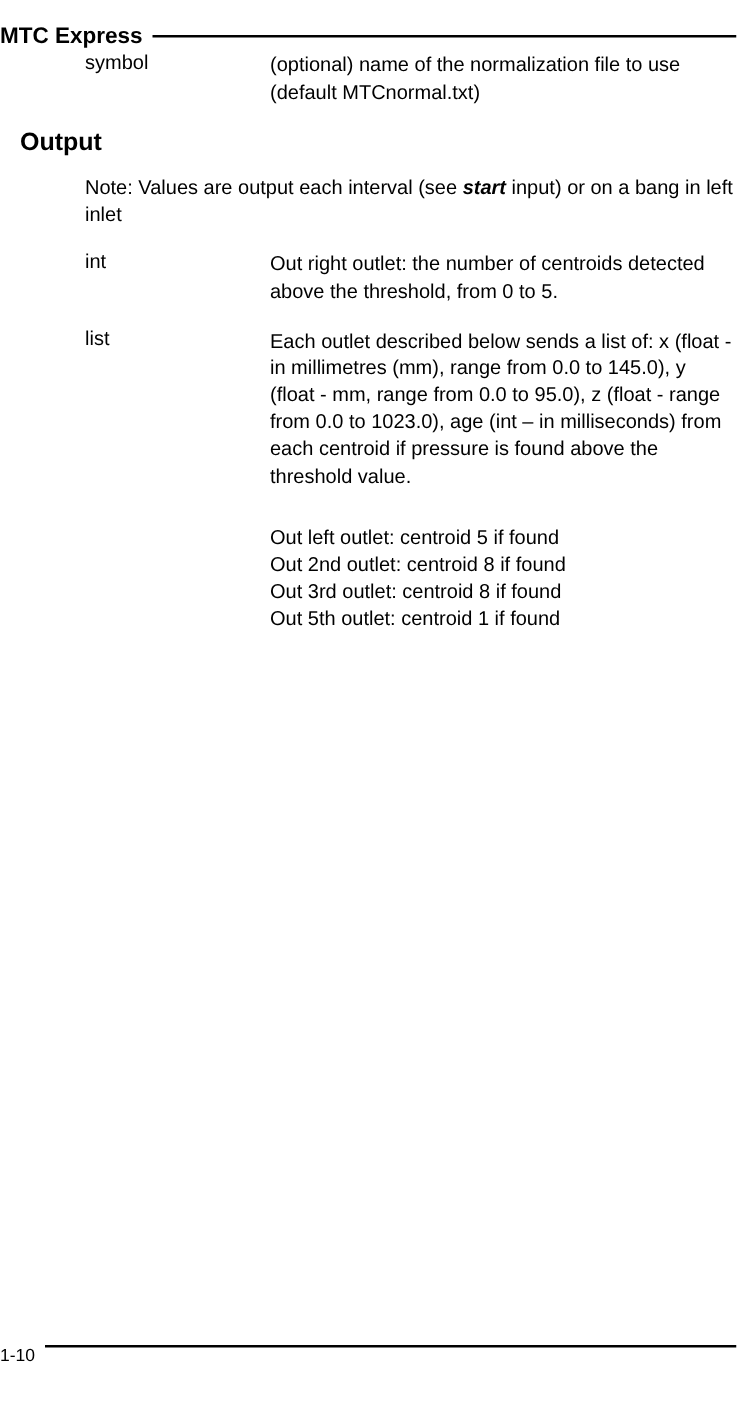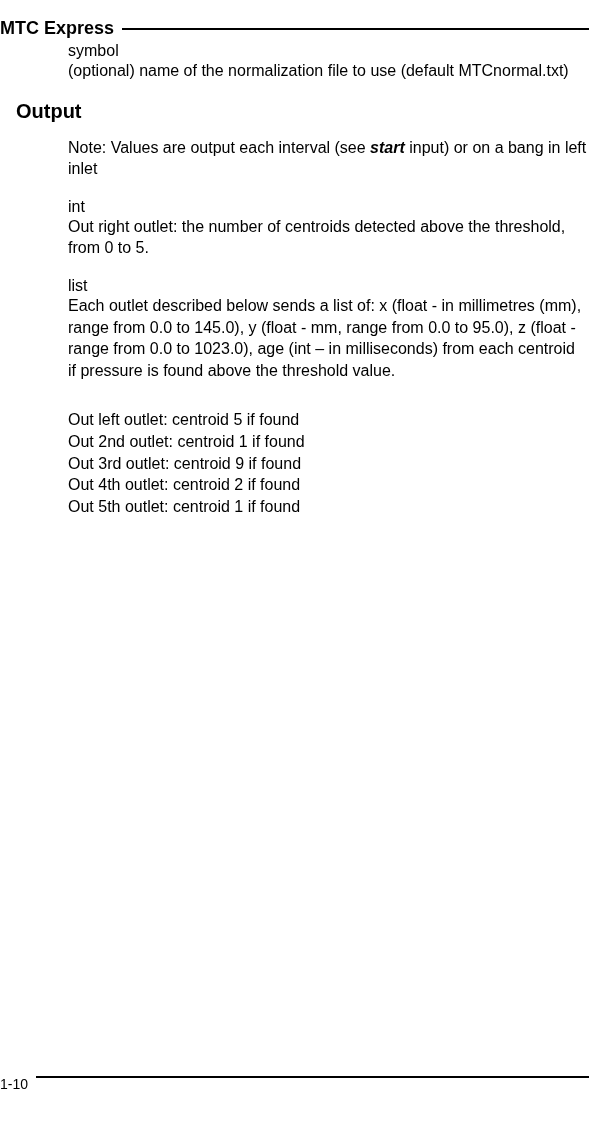--- a/index.html
+++ b/index.html
@@ -40,21 +40,20 @@
       position: absolute;
       top: 42px;
       left: 0;
       right: 0;
       padding-left: 68px;
       padding-right: 10px;
     }
     .row {
       display: flex;
       margin-bottom: 18px;
-      flex-direction: column;
     }
     .term {
       width: 148px;
       flex-shrink: 0;
     }
     .desc {
       flex: 1;
       line-height: 1.35;
     }
     .output-heading {
@@ -120,23 +119,22 @@
     <div class="term">int</div>
     <div class="desc">Out right outlet: the number of centroids detected above the threshold, from 0 to 5.</div>
   </div>
 
   <div class="row">
     <div class="term">list</div>
     <div class="desc">
       <div>Each outlet described below sends a list of: x (float - in millimetres (mm), range from 0.0 to 145.0), y (float - mm,  range from 0.0 to 95.0), z (float - range from 0.0 to 1023.0), age (int – in milliseconds) from each centroid if pressure is found above the threshold value.</div>
       <div class="desc-block">
         <div>Out left outlet: centroid 5 if found</div>
-        <div>Out 2nd outlet: centroid 1 if found</div>
-        <div>Out 3rd outlet: centroid 9 if found</div>
-        <div>Out 4th outlet: centroid 2 if found</div>
+        <div>Out 2nd outlet: centroid 8 if found</div>
+        <div>Out 3rd outlet: centroid 8 if found</div>
         <div>Out 5th outlet: centroid 1 if found</div>
       </div>
     </div>
   </div>
 
 </div>
 
 <div class="footer">
   <span class="footer-number">1-10</span>
   <div class="footer-line"></div>

